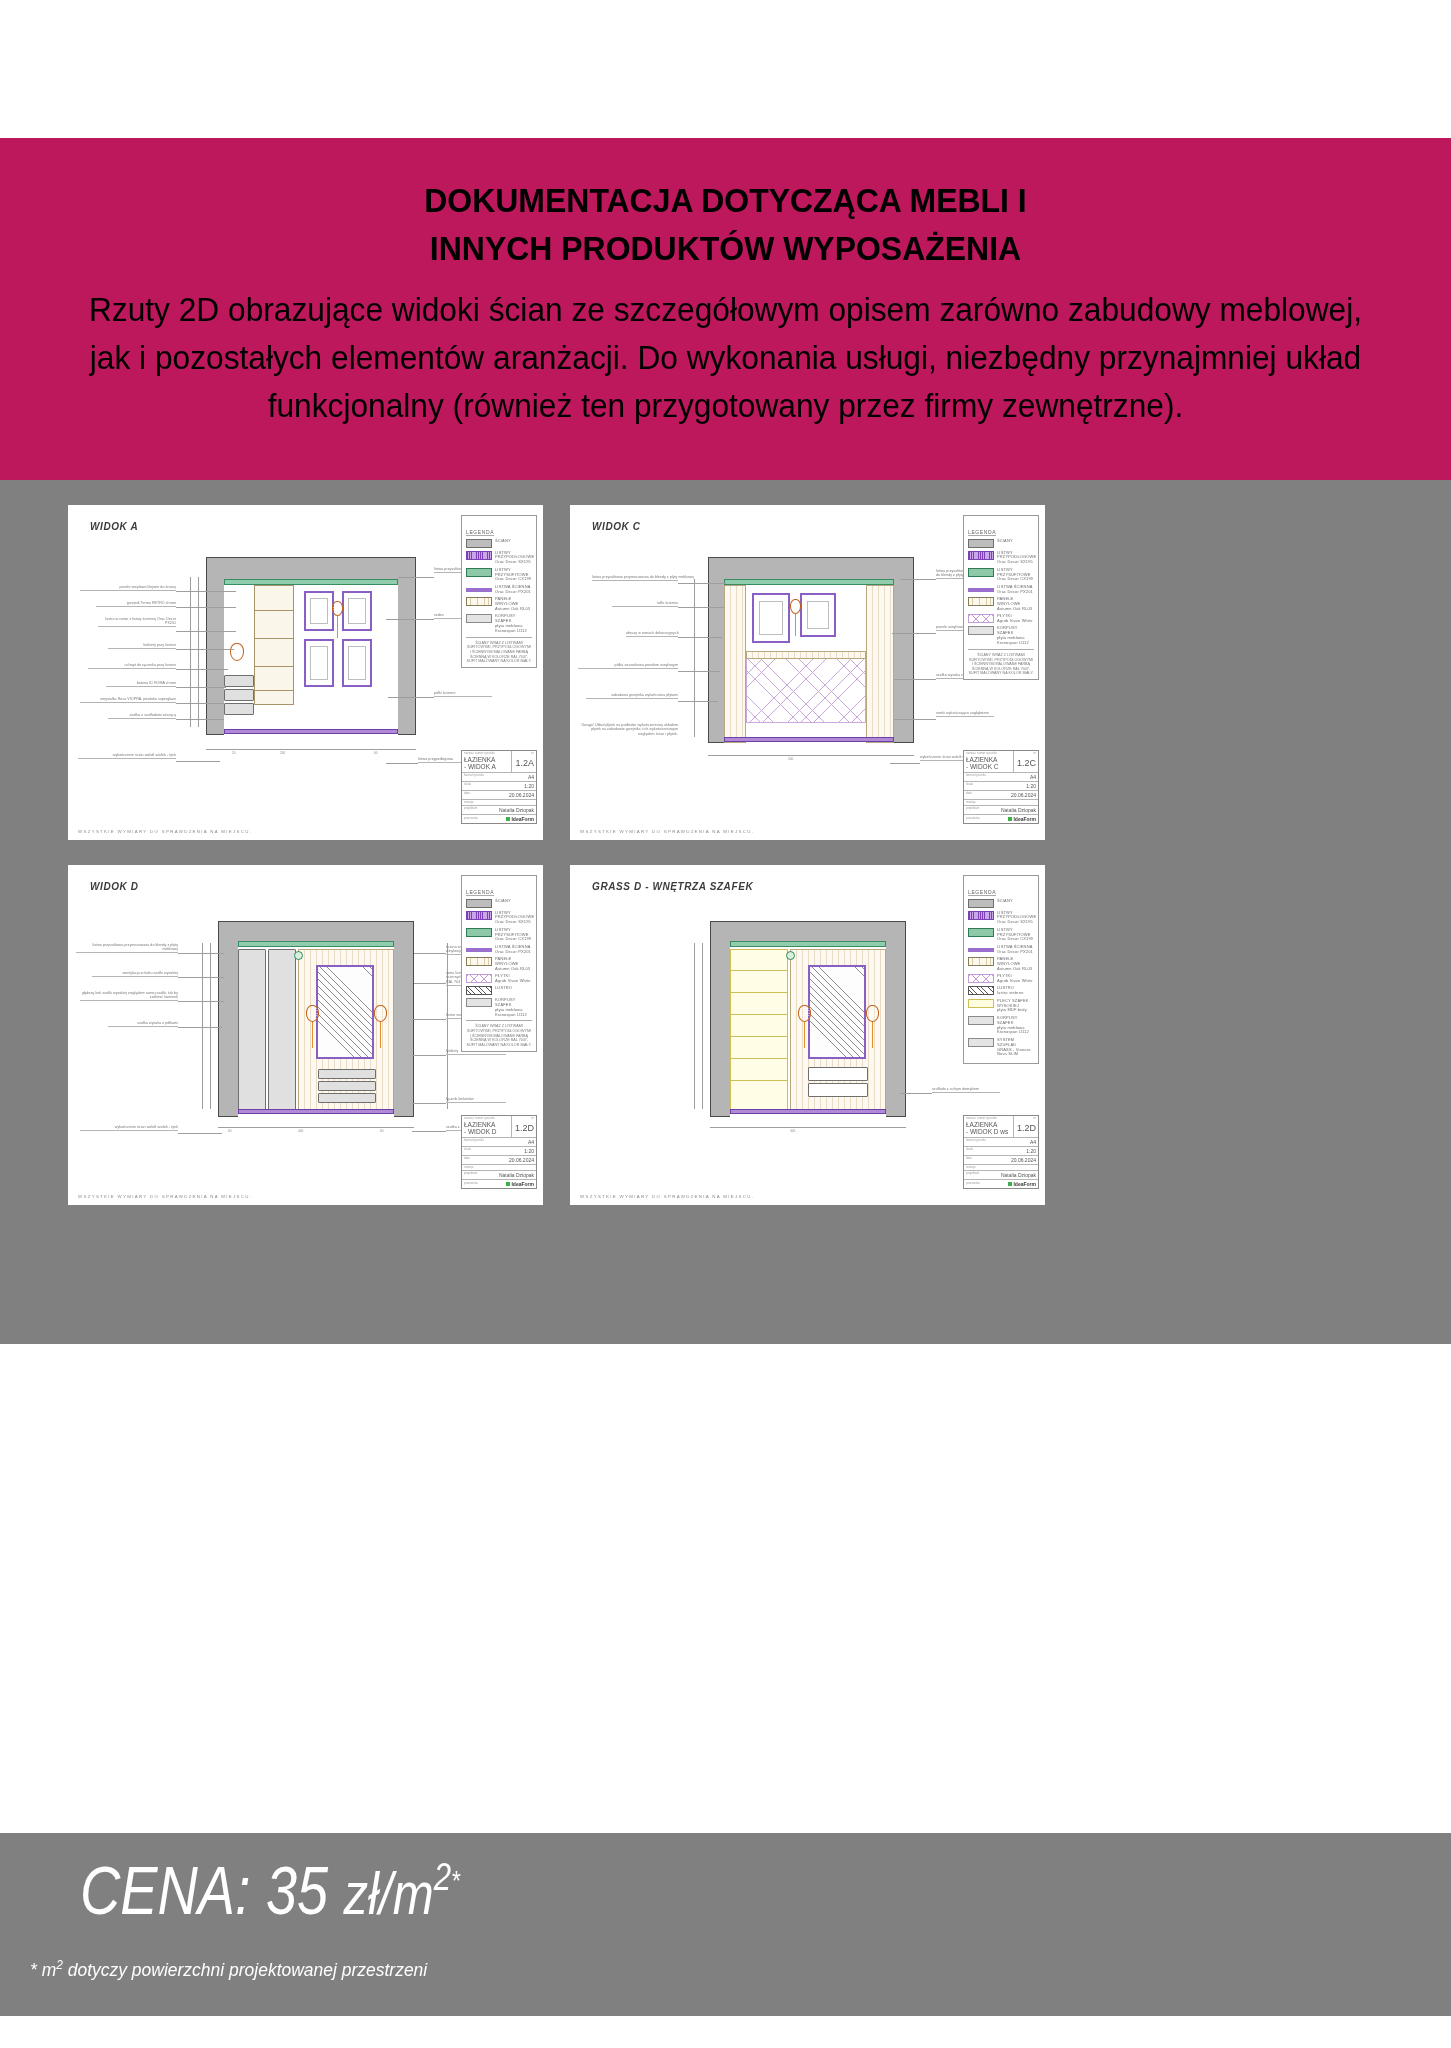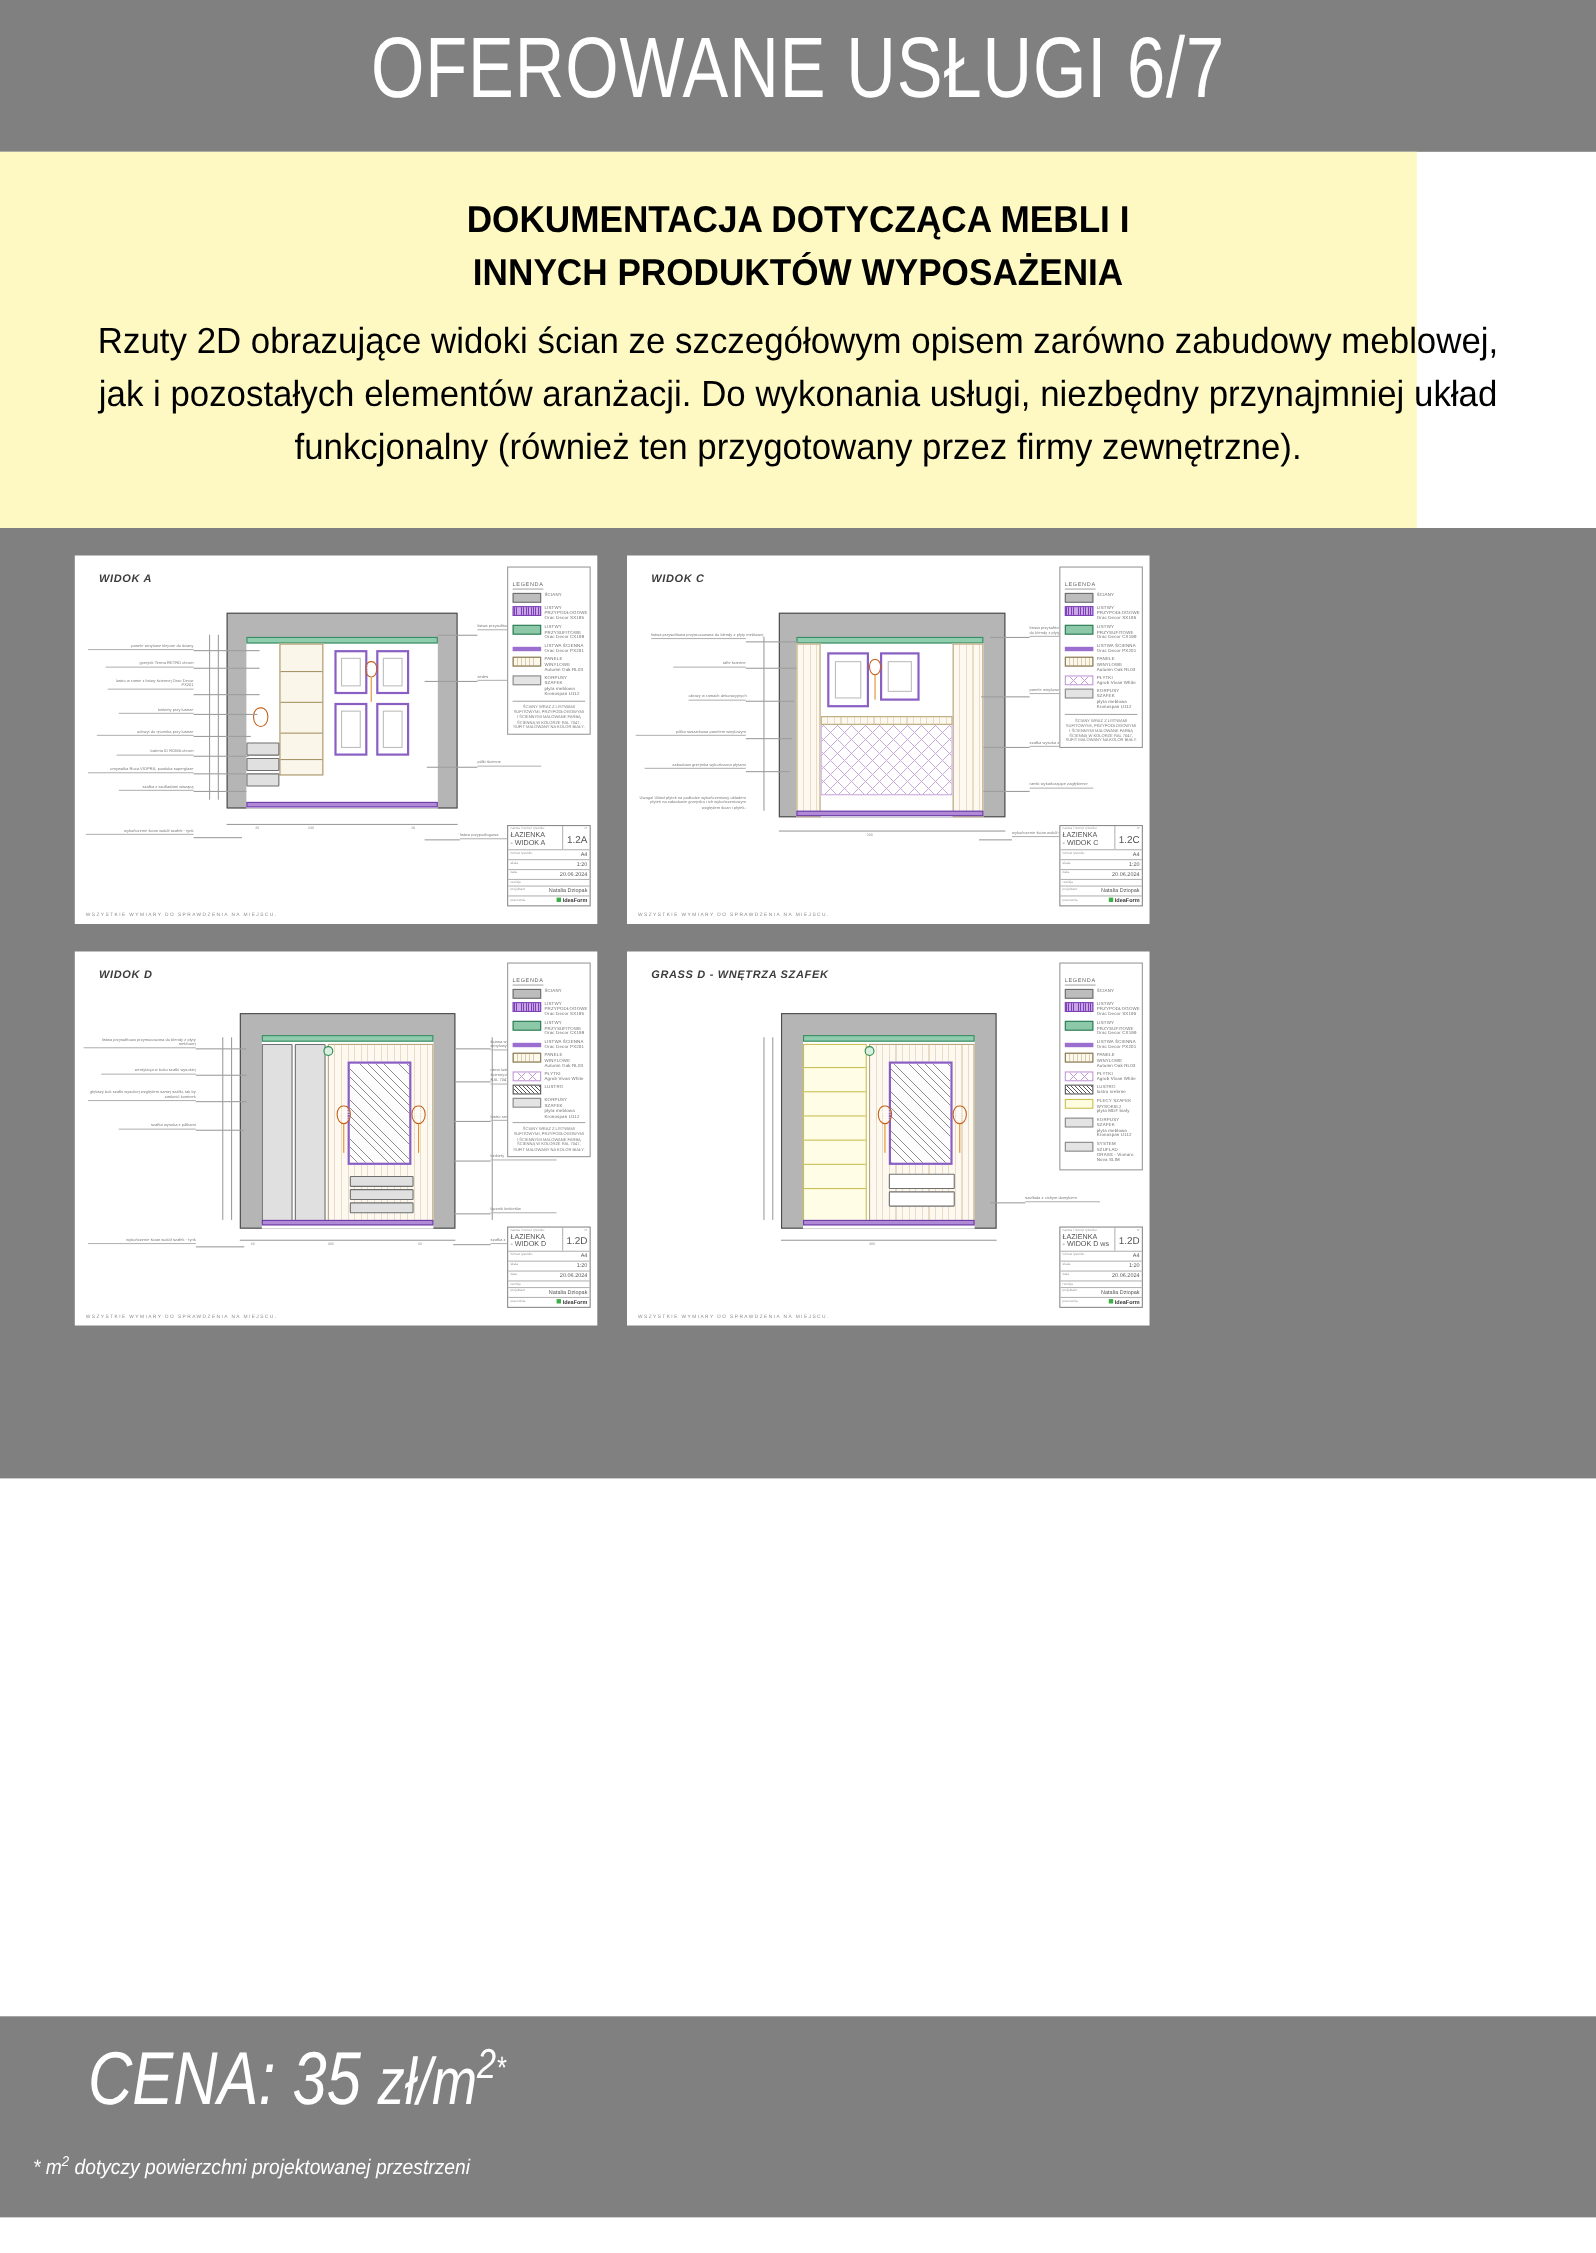--- a/index.html
+++ b/index.html
@@ -26,22 +26,22 @@
     font-weight:300;
     letter-spacing:1px;
     transform:scaleX(0.80);
     transform-origin:center top;
     white-space:nowrap;
     line-height:1.0;
   }
 
   
   .intro{
-    position:absolute;left:0;top:138px;width:1288px;height:342px;
-    background:#fef9c3;
+    position:absolute;left:0;top:138px;width:1451px;height:342px;
+    background:#be185d;
   }
   .intro-heading{
     position:absolute;left:120px;top:38px;width:1211px;
     text-align:center;
     font-size:34px;
     font-weight:bold;
     color:#000;
     line-height:1.42;
     transform:scaleX(0.94);
     transform-origin:center top;
@@ -227,23 +227,20 @@
   .price-note sup{font-size:13px;}
   .footer-white{
     position:absolute;left:0;top:2016px;width:1451px;height:32px;background:#fff;
   }
 </style>
 </head>
 <body>
 
 <div class="page">
 
-  <div class="header-band">
-    <div class="header-title">OFEROWANE USŁUGI 6/7</div>
-  </div>
 
   <div class="intro">
     <div class="intro-heading">
       <div>DOKUMENTACJA DOTYCZĄCA MEBLI I</div>
       <div>INNYCH PRODUKTÓW WYPOSAŻENIA</div>
     </div>
     <div class="intro-body">Rzuty 2D obrazujące widoki ścian ze szczegółowym opisem zarówno zabudowy meblowej, jak i pozostałych elementów aranżacji. Do wykonania usługi, niezbędny przynajmniej układ funkcjonalny (również ten przygotowany przez firmy zewnętrzne).</div>
   </div>
 
   <div class="gallery">

